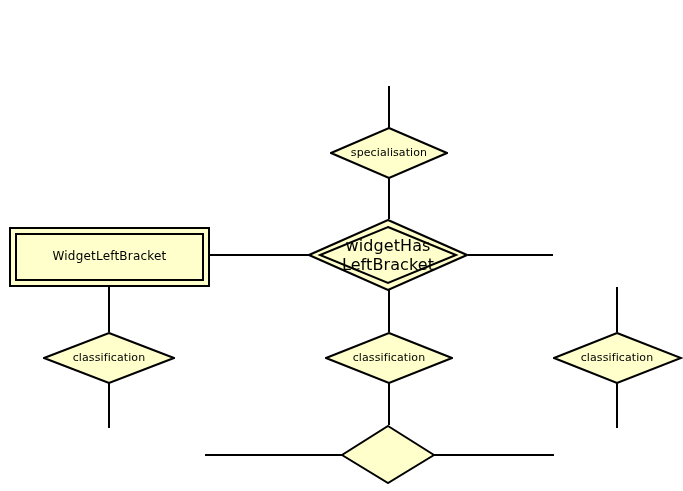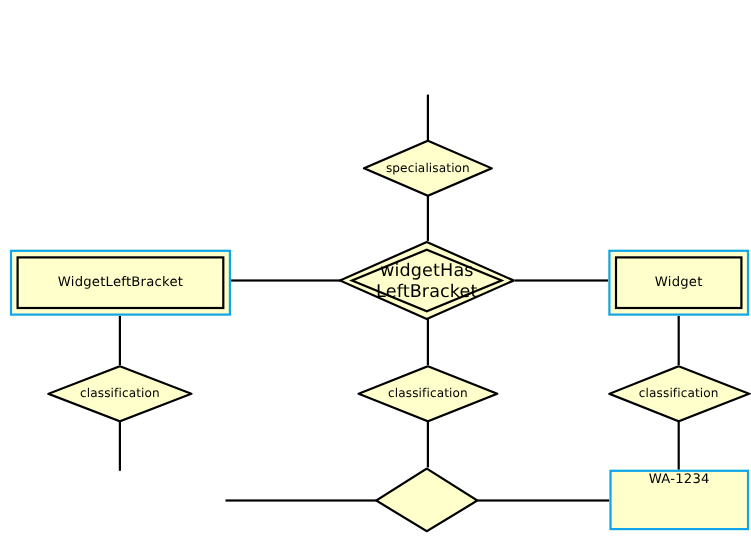--- a/index.html
+++ b/index.html
@@ -21,22 +21,23 @@
     background: #000000;
   }
   .line.h { height: 2px; }
   .line.v { width: 2px; }
 
   
   .node-rect {
     position: absolute;
     box-sizing: border-box;
     background: #ffffcc;
-    border: 2px solid #0ea5e9;
+    border: 2px solid #000000;
     display: flex;
+    align-items: center;
     justify-content: center;
   }
   .node-rect.double {
     padding: 4px;
   }
   .node-rect.double > .inner {
     box-sizing: border-box;
     width: 100%;
     height: 100%;
     border: 2px solid #000000;
@@ -127,25 +128,20 @@
 
   <div class="node-diamond" style="left:308px; top:219px; width:160px; height:72px;">
     <svg width="160" height="72" viewBox="0 0 160 72">
       <polygon points="80,1 159,36 80,71 1,36" fill="#ffffcc" stroke="#000000" stroke-width="2"></polygon>
       <polygon points="80,8 148,36 80,64 12,36" fill="#ffffcc" stroke="#000000" stroke-width="2"></polygon>
     </svg>
     <div class="dlabel" style="font-size:16px;">widgetHas
 LeftBracket</div>
   </div>
 
-  <div class="node-rect double" style="left:553px; top:227px; width:128px; height:60px;">
-    <div class="inner">
-      <span class="label">Widget</span>
-    </div>
-  </div>
 
   <div class="node-diamond" style="left:43px; top:332px; width:132px; height:52px;">
     <svg width="132" height="52" viewBox="0 0 132 52">
       <polygon points="66,1 131,26 66,51 1,26" fill="#ffffcc" stroke="#000000" stroke-width="2"></polygon>
     </svg>
     <div class="dlabel" style="font-size:11px;">classification</div>
   </div>
 
   <div class="node-diamond" style="left:325px; top:332px; width:128px; height:52px;">
     <svg width="128" height="52" viewBox="0 0 128 52">
@@ -162,17 +158,14 @@
   </div>
 
 
   <div class="node-diamond" style="left:341px; top:425px; width:94px; height:59px;">
     <svg width="94" height="59" viewBox="0 0 94 59">
       <polygon points="47,1 93,30 47,58 1,30" fill="#ffffcc" stroke="#000000" stroke-width="2"></polygon>
     </svg>
     <div class="dlabel" style="font-size:11px;"></div>
   </div>
 
-  <div class="node-rect" style="left:554px; top:427px; width:127px; height:55px;">
-    <span class="label">WA-1234</span>
-  </div>
 
 </div>
 
 </body></html>

